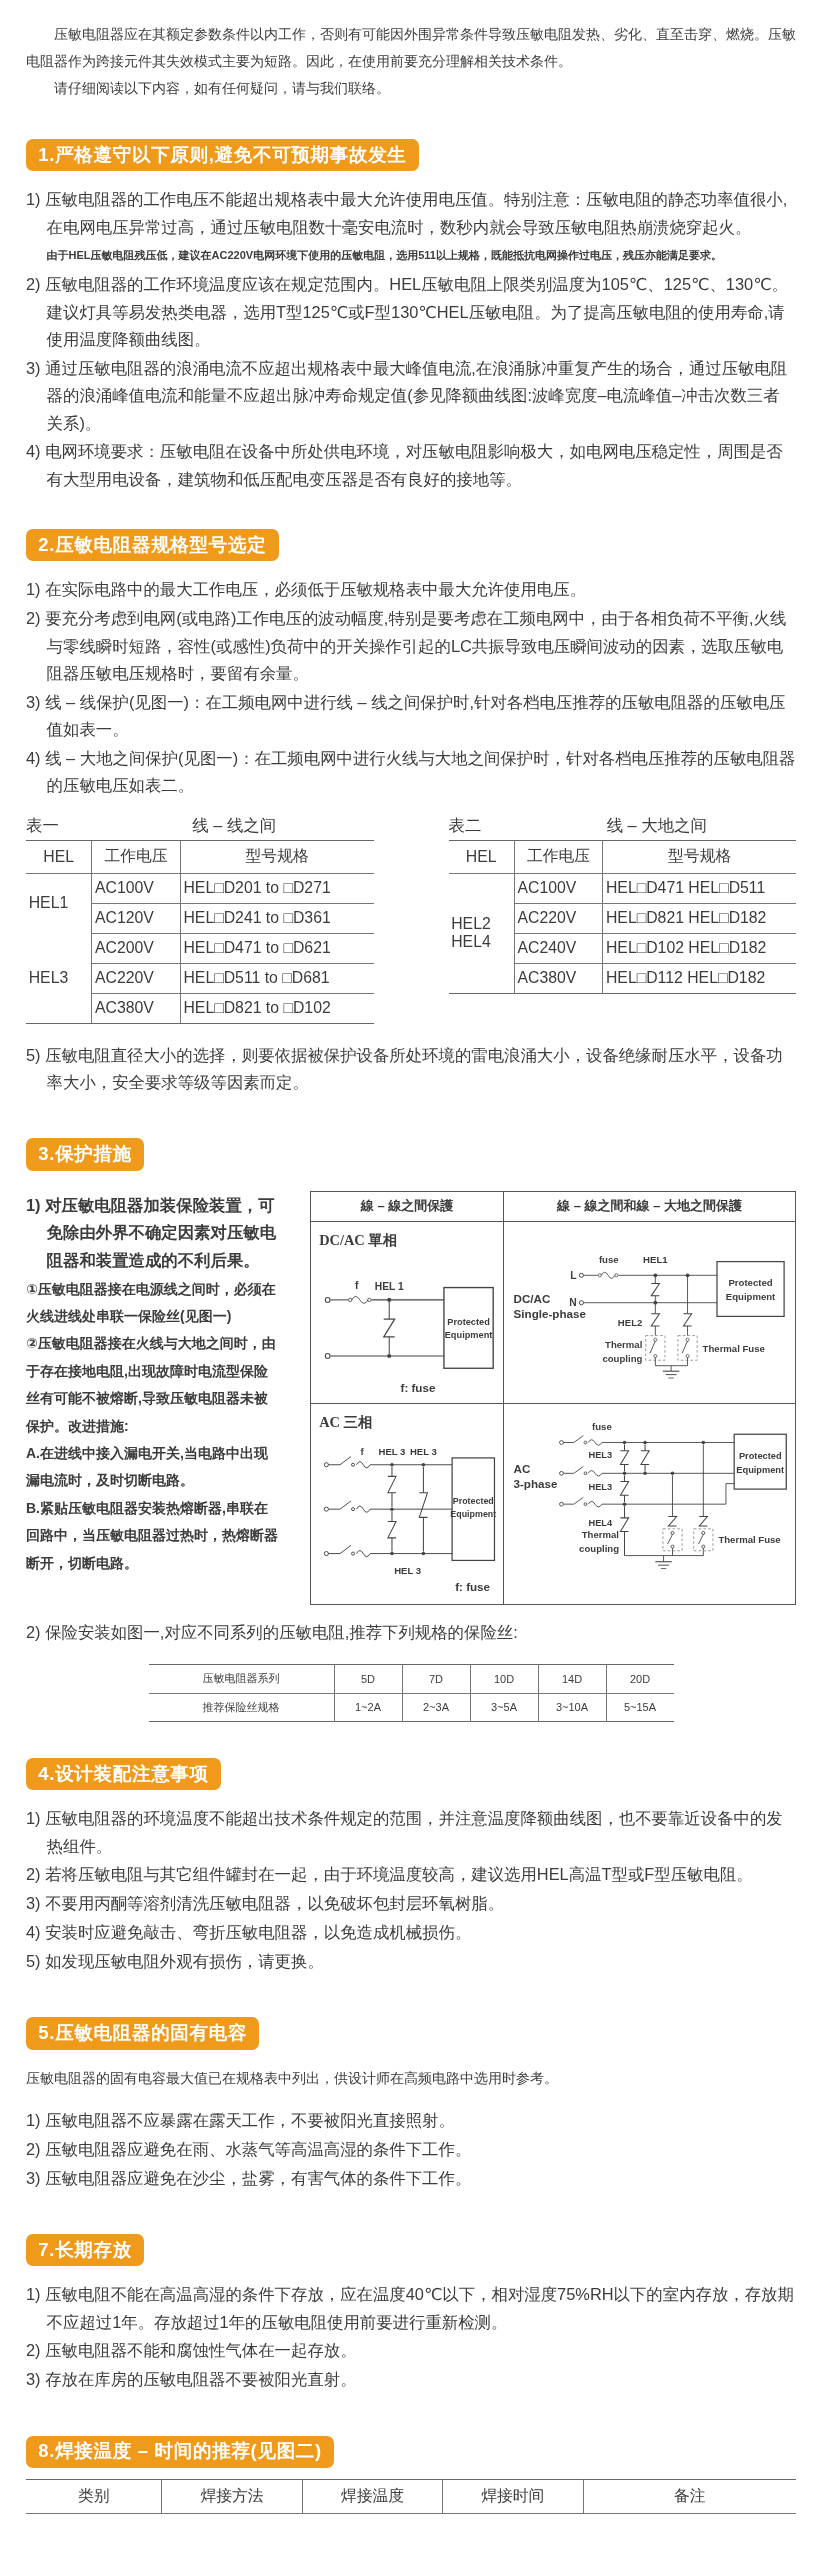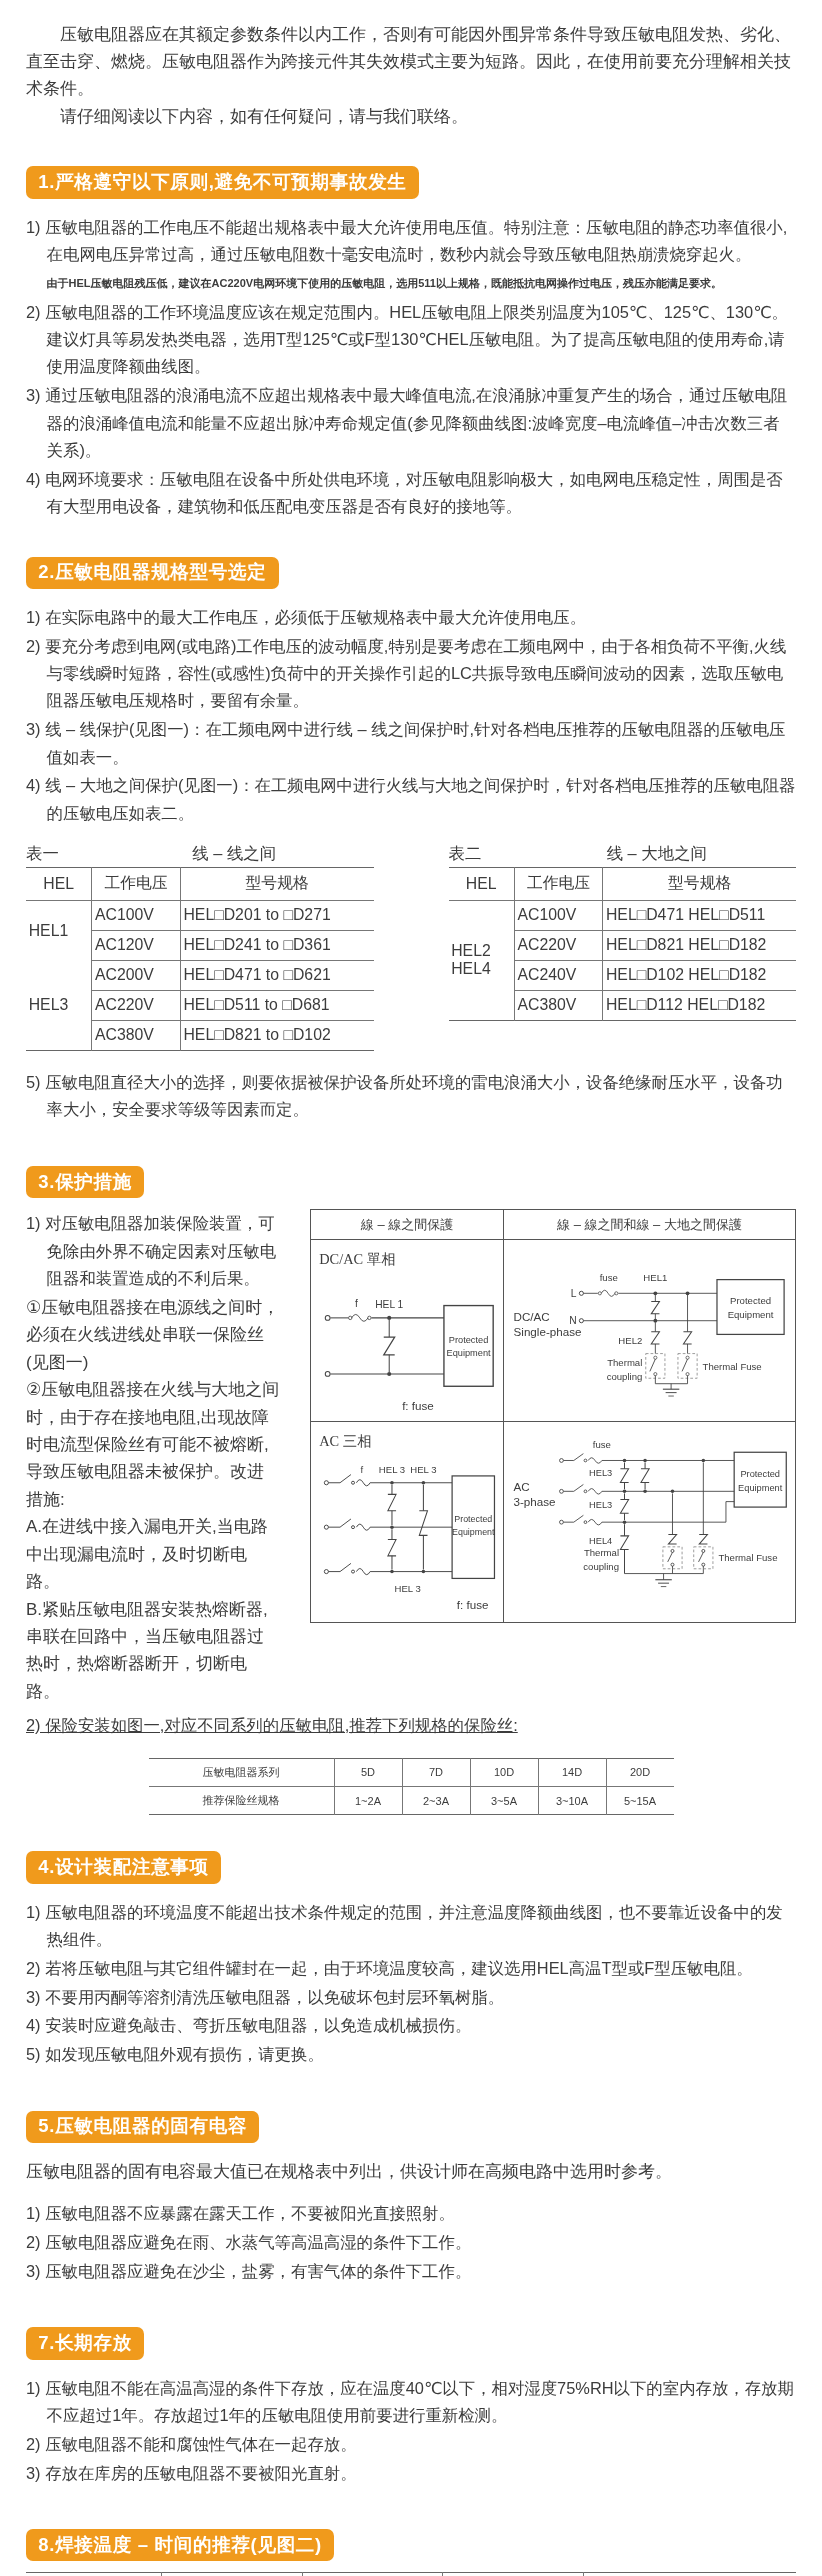--- a/index.html
+++ b/index.html
@@ -1,19 +1,19 @@
 <!DOCTYPE html>
 <html style="font-size:11px"><head>
 <meta charset="utf-8">
 <style>
   html,body{margin:0;padding:0;background:#ffffff;}
   body{width:822px;min-height:2576px;font-family:"Liberation Sans","DejaVu Sans",sans-serif;color:#3c3c3c;}
   .content{padding:20.6px 26px 0 26px;}
   p{margin:0;}
-  .btxt{font-size:17px;line-height:27.4px;}
+  .btxt{font-size:14px;line-height:27.4px;}
   .indent1{text-indent:2em;}
   .item{font-size:16.4px;line-height:27.4px;padding-left:20.6px;text-indent:-20.6px;margin:1.4px 0;}
   .cont{font-size:11px;line-height:27.4px;padding-left:20.6px;margin:1.4px 0;font-weight:bold;}
   .pill{display:inline-block;background:#F09A1C;color:#fff;font-weight:bold;font-size:18.5px;line-height:1;padding:6.9px 12.3px;border-radius:6.9px;letter-spacing:0.7px;}
   .sec-gap{margin-top:36px;}
   .sec-gap-sm{margin-top:42px;}
   .after-pill{margin-top:15px;}
   
   .twin-tables{display:flex;gap:75px;margin-top:12.3px;}
   .spec-block{width:348px;}
@@ -21,21 +21,21 @@
   .spec-cap .cap{width:69px;}
   .spec-cap .capttl{flex:1;text-align:center;}
   table.spec{border-collapse:collapse;width:100%;border-top:1.4px solid #666;border-bottom:1.4px solid #666;}
   table.spec th,table.spec td{font-weight:normal;font-size:15.8px;padding:5.5px 2.7px;border-bottom:1px solid #777;}
   table.spec th:not(:last-child),table.spec td.vr{border-right:1px solid #777;}
   table.spec tr:last-child td{border-bottom:none;}
   table.spec td[rowspan]{border-bottom:none;}
   table.spec .c1{width:60px;}
   table.spec .c2{width:82px;}
   
-  .s3-flex{display:flex;margin-top:11px;gap:30px;}
+  .s3-flex{display:flex;margin-top:20px;gap:30px;font-weight:bold;}
   .s3-left{width:280px;}
   .fig-wrap{flex:1;}
   .fig-label{font-size:15.8px;margin:0 0 4.1px 2.7px;}
   .fig-table{border:1px solid #555;width:484px;}
   .fig-hrow{display:flex;border-bottom:1px solid #555;}
   .fig-hcell{font-size:13px;text-align:center;padding:5.5px 1.4px;}
   .fig-c1{width:193px;border-right:1px solid #555;box-sizing:border-box;}
   .fig-c2{width:291px;box-sizing:border-box;}
   .fig-row{display:flex;}
   .fig-row.r1{border-bottom:1px solid #555;}
@@ -385,21 +385,21 @@
               <rect x="330" y="38" width="76" height="80" fill="none" stroke="#444" stroke-width="1.8"></rect>
               <text x="368" y="74" font-size="13.5" text-anchor="middle">Protected</text>
               <text x="368" y="94" font-size="13.5" text-anchor="middle">Equipment</text>
             </svg>
           </div>
         </div>
       </div>
     </div>
   </div>
 
-  <p class="item" style="margin-top:7px;text-decoration:underline;">2) 保险安装如图一,对应不同系列的压敏电阻,推荐下列规格的保险丝:</p>
+  <p class="item" style="margin-top:14px;">2) 保险安装如图一,对应不同系列的压敏电阻,推荐下列规格的保险丝:</p>
 
   <table class="fuse">
     <tbody>
         <tr>
       <td class="lab">压敏电阻器系列</td>
       <td class="v">5D</td>
       <td class="v">7D</td>
       <td class="v">10D</td>
       <td class="v">14D</td>
       <td class="v">20D</td>

